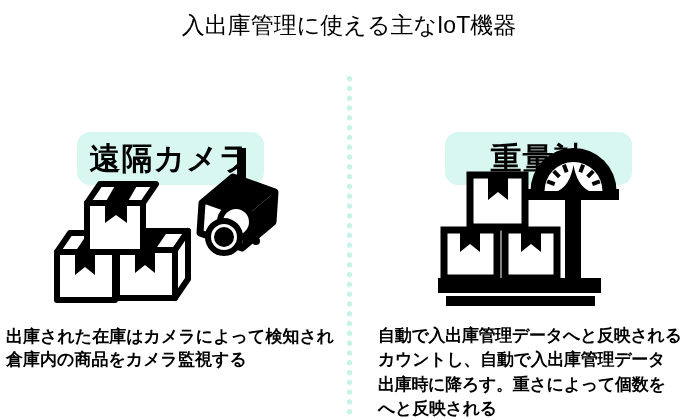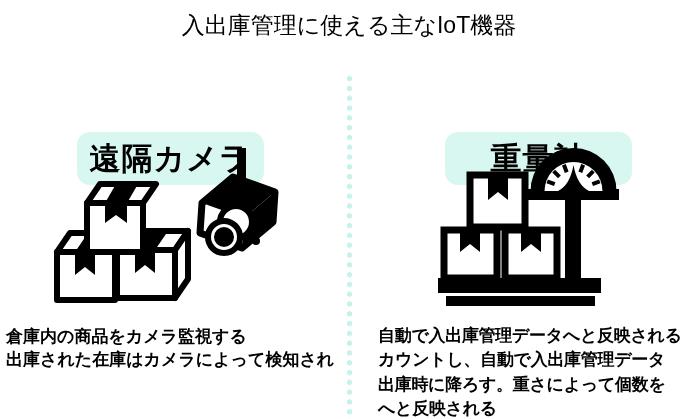--- a/index.html
+++ b/index.html
@@ -66,22 +66,22 @@
       <polygon points="162,58 193,32 235,47 204,73" fill="#000"></polygon>
       <polygon points="204,73 235,47 233,77 202,103" fill="#000"></polygon>
       <circle cx="196" cy="77" r="16" fill="#fff" stroke="#000" stroke-width="6"></circle>
       <circle cx="184" cy="92" r="16" fill="#fff" stroke="#000" stroke-width="6"></circle>
       <circle cx="184" cy="92" r="10" fill="#000"></circle>
       <circle cx="216" cy="96" r="4" fill="#000"></circle>
     </g>
   </svg>
 
   <div class="desc desc-left">
+    <div>出庫された在庫はカメラによって検知され</div>
     <div>倉庫内の商品をカメラ監視する</div>
-    <div>出庫された在庫はカメラによって検知され</div>
   </div>
 </section>
 
 <section>
   <div class="badge badge-right">
     <span>重量計</span>
   </div>
 
   <svg class="illus" style="left:410px; top:140px; width:250px; height:180px;" viewBox="0 0 250 180" xmlns="http://www.w3.org/2000/svg">
     <g>

